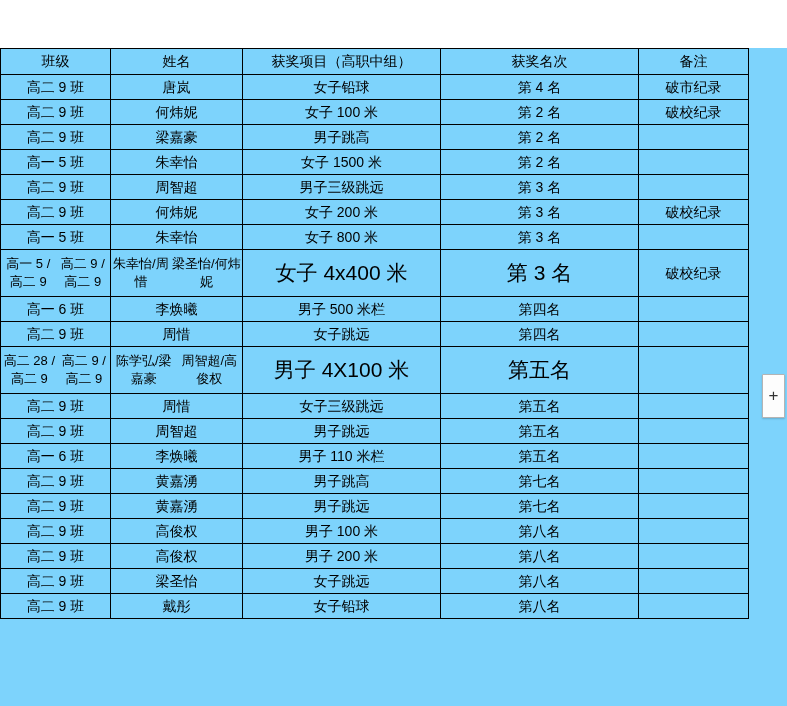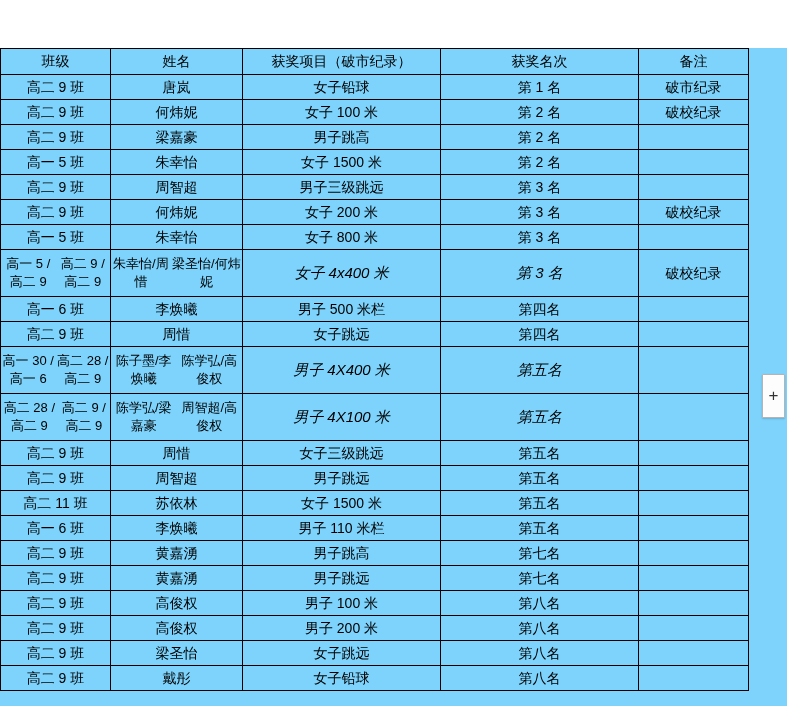--- a/index.html
+++ b/index.html
@@ -51,22 +51,21 @@
   }
   .two-line {
     display: flex;
     flex-direction: row;
     justify-content: center;
     align-items: center;
     line-height: 1.35;
     font-size: 13px;
   }
   .big {
-    font-size: 15px;
-    font-style: italic;
+    font-size: 21px;
   }
   .plus-box {
     position: absolute;
     right: 2px;
     top: 326px;
     width: 21px;
     height: 42px;
     border: 1px solid #b4b4b4;
     background: #fdfdfd;
     box-shadow: 0 1px 2px rgba(0,0,0,0.18);
@@ -88,31 +87,31 @@
       <col class="c-class">
       <col class="c-name">
       <col class="c-event">
       <col class="c-place">
       <col class="c-note">
     </colgroup>
     <thead>
       <tr>
         <th>班级</th>
         <th>姓名</th>
-        <th>获奖项目（破市纪录）</th>
+        <th>获奖项目（高职中组）</th>
         <th>获奖名次</th>
         <th>备注</th>
       </tr>
     </thead>
     <tbody id="tbody">
         <tr class="normal">
           <td>高二 9 班</td>
           <td>唐岚</td>
           <td>女子铅球</td>
-          <td>第 1 名</td>
+          <td>第 4 名</td>
           <td>破市纪录</td>
         </tr>
         <tr class="normal">
           <td>高二 9 班</td>
           <td>何炜妮</td>
           <td>女子 100 米</td>
           <td>第 2 名</td>
           <td>破校纪录</td>
         </tr>
         <tr class="normal">
@@ -177,37 +176,20 @@
         <tr class="normal">
           <td>高二 9 班</td>
           <td>周惜</td>
           <td>女子跳远</td>
           <td>第四名</td>
           <td></td>
         </tr>
         <tr class="tall">
           <td>
             <div class="two-line">
-              <div>高一 30 / 高一 6</div>
-              <div>高二 28 / 高二 9</div>
-            </div>
-          </td>
-          <td>
-            <div class="two-line">
-              <div>陈子墨/李焕曦</div>
-              <div>陈学弘/高俊权</div>
-            </div>
-          </td>
-          <td><span class="big">男子 4X400 米</span></td>
-          <td><span class="big">第五名</span></td>
-          <td></td>
-        </tr>
-        <tr class="tall">
-          <td>
-            <div class="two-line">
               <div>高二 28 / 高二 9</div>
               <div>高二 9 / 高二 9</div>
             </div>
           </td>
           <td>
             <div class="two-line">
               <div>陈学弘/梁嘉豪</div>
               <div>周智超/高俊权</div>
             </div>
           </td>
@@ -219,27 +201,20 @@
           <td>高二 9 班</td>
           <td>周惜</td>
           <td>女子三级跳远</td>
           <td>第五名</td>
           <td></td>
         </tr>
         <tr class="normal">
           <td>高二 9 班</td>
           <td>周智超</td>
           <td>男子跳远</td>
-          <td>第五名</td>
-          <td></td>
-        </tr>
-        <tr class="normal">
-          <td>高二 11 班</td>
-          <td>苏依林</td>
-          <td>女子 1500 米</td>
           <td>第五名</td>
           <td></td>
         </tr>
         <tr class="normal">
           <td>高一 6 班</td>
           <td>李焕曦</td>
           <td>男子 110 米栏</td>
           <td>第五名</td>
           <td></td>
         </tr>

